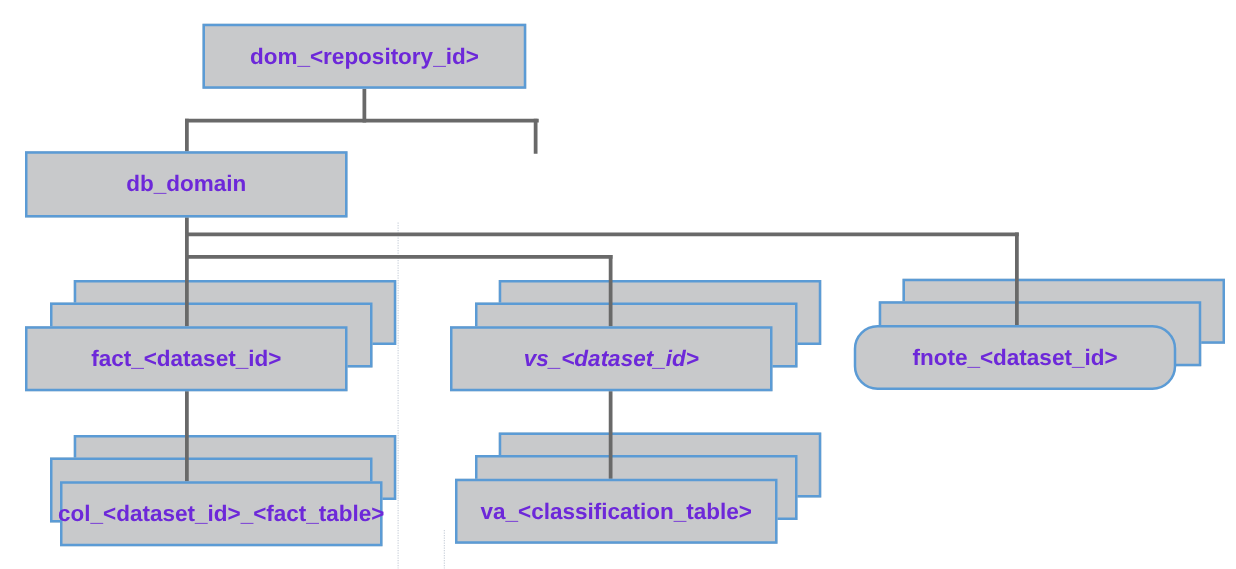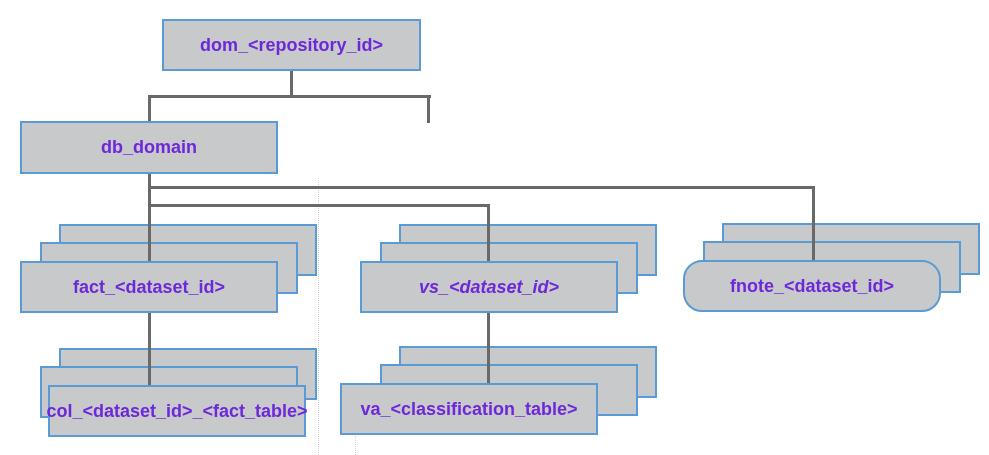--- a/index.html
+++ b/index.html
@@ -77,21 +77,21 @@
   #fnote-back  { left: 722px; top: 223px; }
   #fnote-mid   { left: 703px; top: 241px; }
   #fnote-front { left: 683px; top: 260px; border-radius: 19px; }
   
   #col-back   { left: 59px;  top: 348px; }
   #col-mid    { left: 40px;  top: 366px; }
   #col-front  { left: 20px;  top: 385px; margin-left: 28px; }
   
   #va-back    { left: 399px; top: 346px; }
   #va-mid     { left: 380px; top: 364px; }
-  #va-front   { left: 340px; top: 383px; }
+  #va-front   { left: 364px; top: 383px; }
   
   #c-dom-drop        { left: 290px; top: 71px;  height: 27px; }
   #c-dom-branch      { left: 148px; top: 95px;  width: 283px; }
   #c-drop-db         { left: 148px; top: 95px;  height: 28px; }
   #c-drop-folders    { left: 427px; top: 95px;  height: 28px; }
   #c-db-fact         { left: 148px; top: 172px; height: 90px; }
   #c-db-branch-fnote { left: 148px; top: 186px; width: 667px; }
   #c-drop-fnote      { left: 812px; top: 186px; height: 76px; }
   #c-db-branch-vs    { left: 148px; top: 204px; width: 342px; }
   #c-drop-vs         { left: 487px; top: 204px; height: 59px; }

